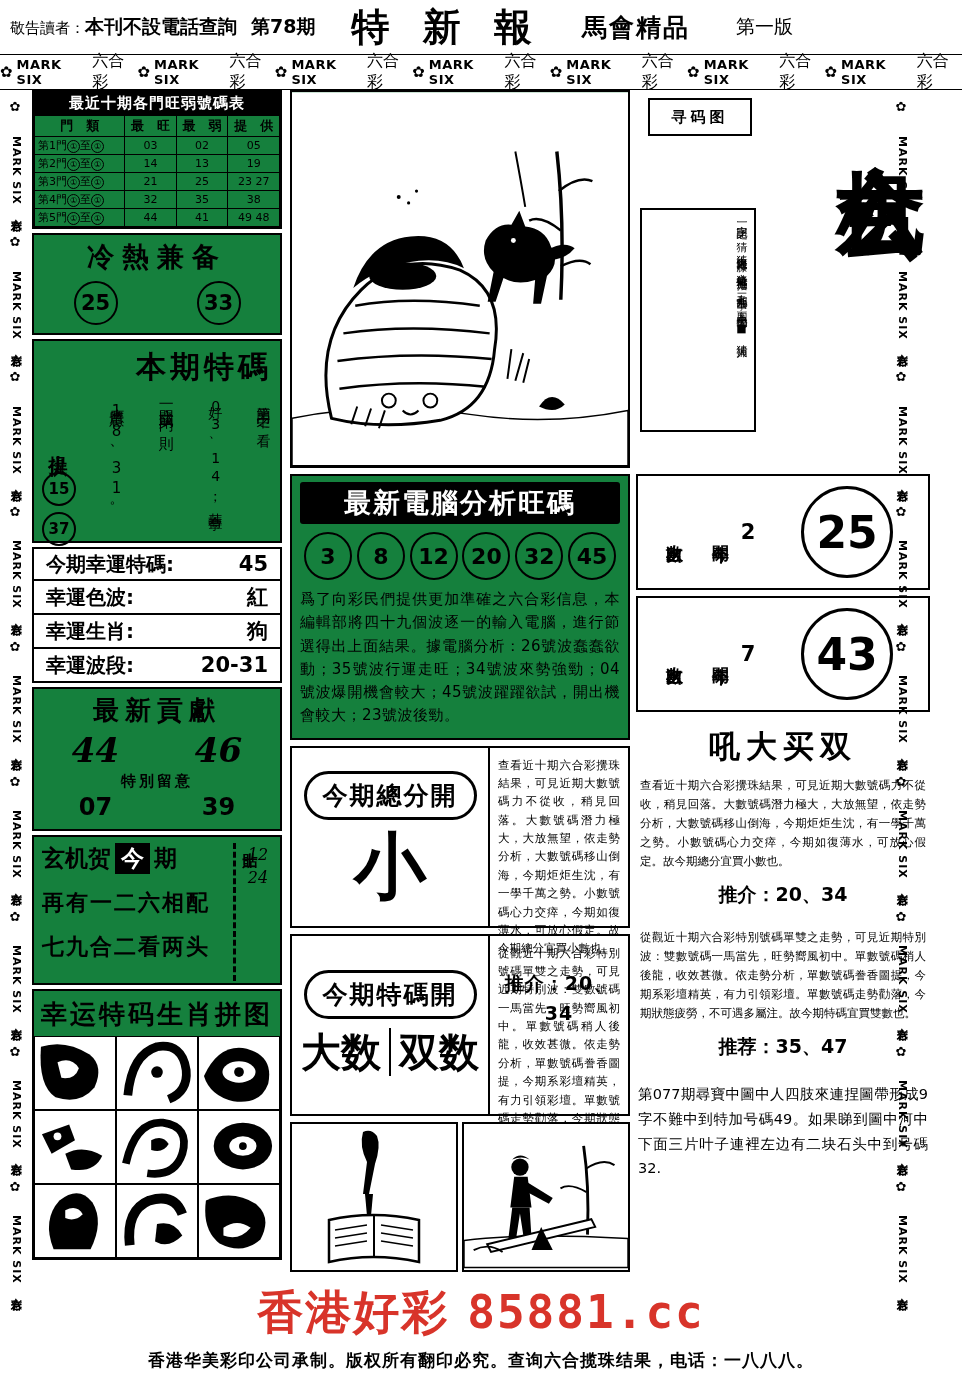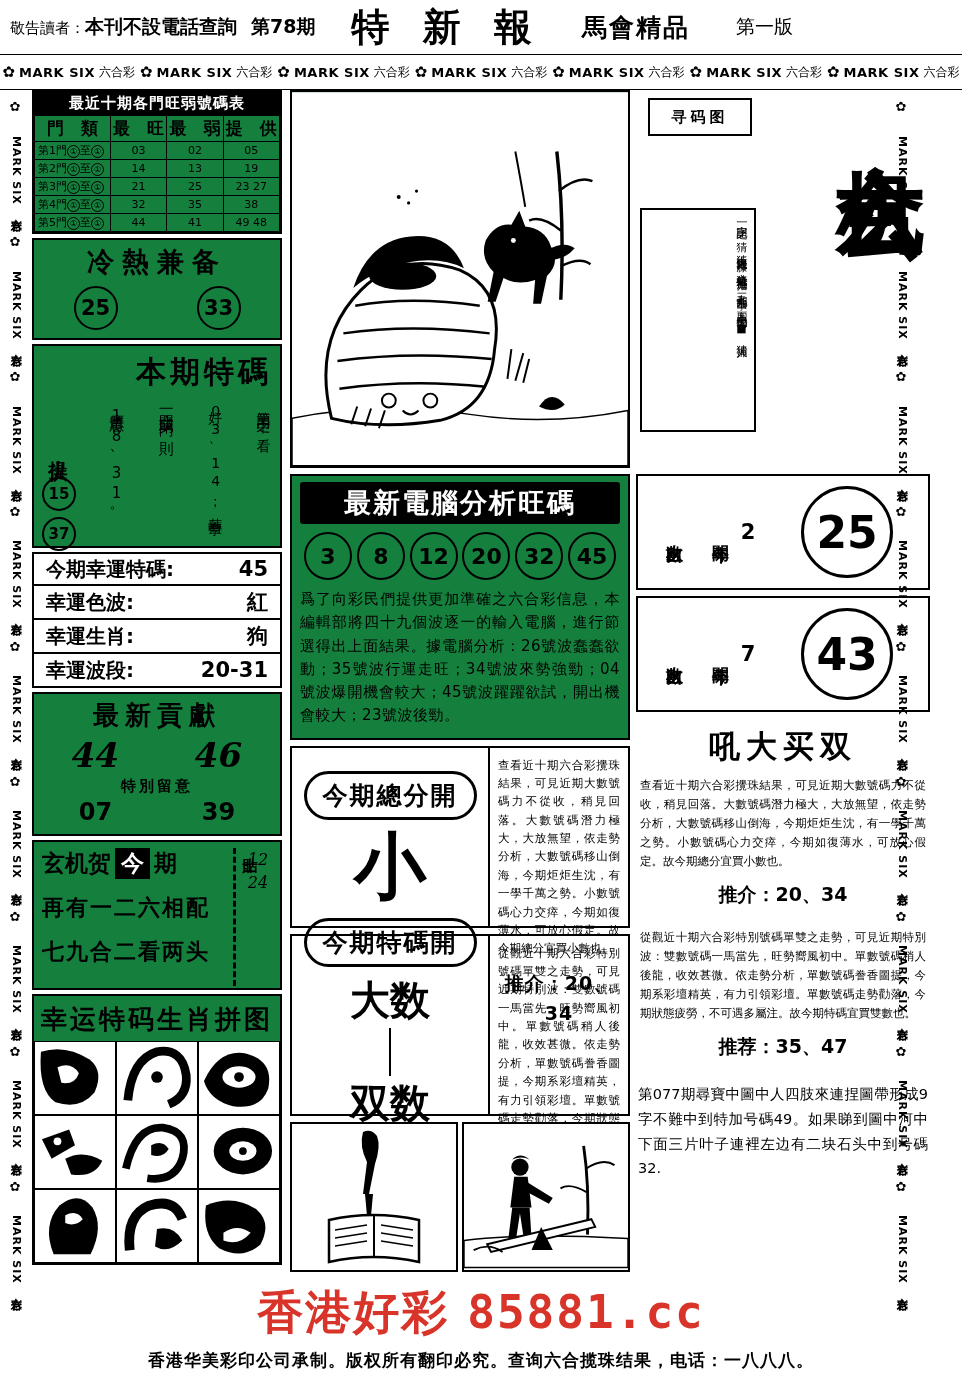--- a/index.html
+++ b/index.html
@@ -30,21 +30,21 @@
 
   
   .strip{
     position:absolute;left:0;top:54px;width:962px;height:34px;
     display:flex;align-items:center;justify-content:space-around;
     border-top:1px solid #000;border-bottom:1px solid #000;
   }
   .strip .unit{display:flex;align-items:center;gap:4px;}
   .strip .flower{font-size:15px;}
   .strip .en{font-size:13px;font-weight:bold;letter-spacing:.5px;}
-  .strip .zh{font-size:12px;}
+  .strip .zh{font-size:16px;}
 
   
   .rail{
     position:absolute;top:88px;width:30px;height:1215px;
     display:flex;flex-direction:column;align-items:center;justify-content:space-around;
     font-size:11px;
   }
   .rail.left{left:0;}
   .rail.right{right:0;}
   .rail .rtxt{
@@ -62,21 +62,21 @@
 
   .box{border:2px solid #000;box-sizing:border-box;background:#15803d;}
 
   
   .tbl-title{
     background:#000;color:#fff;text-align:center;font-size:15px;font-weight:bold;
     padding:2px 0;letter-spacing:1px;
   }
   table.freq{border-collapse:collapse;width:100%;font-size:11px;}
   table.freq th,table.freq td{border:1px solid #000;text-align:center;padding:1px 0;}
-  table.freq th{font-weight:bold;font-size:17px;}
+  table.freq th{font-weight:bold;font-size:13px;}
   table.freq td.gate{text-align:left;padding-left:3px;white-space:nowrap;}
   .circ-in{display:inline-block;border:1px solid #000;border-radius:50%;width:11px;height:11px;
     line-height:11px;text-align:center;font-size:8px;}
 
   
   .hotcold{margin-top:4px;text-align:center;padding:4px 0 8px;}
   .hotcold .hdr{font-size:27px;font-weight:bold;letter-spacing:8px;}
   .hotcold .nums{display:flex;justify-content:space-around;margin-top:6px;}
   .ball{
     display:inline-flex;align-items:center;justify-content:center;
@@ -155,21 +155,21 @@
   .sum-left{width:196px;border-right:2px solid #000;display:flex;flex-direction:column;align-items:center;justify-content:center;}
   .pill{
     border:3px solid #000;border-radius:50%/50%;
     padding:5px 16px;font-size:25px;font-weight:bold;letter-spacing:2px;
     border-radius:60px;
   }
   .huge{font-size:72px;font-weight:bold;line-height:1;margin-top:10px;font-family:"DejaVu Serif","Liberation Serif",serif;}
   .sum-right{flex:1;padding:8px 8px;font-size:11.5px;line-height:1.6;text-align:justify;}
   .sum-right .rec{text-align:center;font-size:19px;font-weight:bold;margin-top:10px;letter-spacing:1px;}
 
-  .twohuge{display:flex;align-items:center;justify-content:center;gap:0;margin-top:6px;flex-direction:column;}
+  .twohuge{display:flex;align-items:center;justify-content:center;gap:0;margin-top:6px;}
   .twohuge .h{font-size:40px;font-weight:bold;padding:0 8px;}
   .twohuge .div{width:2px;height:48px;background:#000;}
 
   
   .bottom-illus{margin-top:6px;display:flex;gap:4px;height:150px;}
   .bi{border:2px solid #000;flex:1;overflow:hidden;}
   .bi svg{width:100%;height:100%;}
 
   
   .logo{height:378px;position:relative;}

